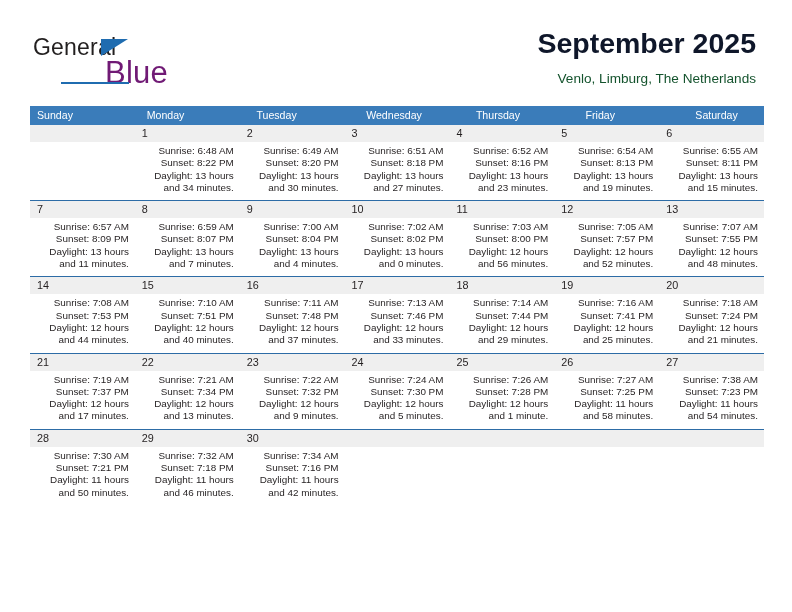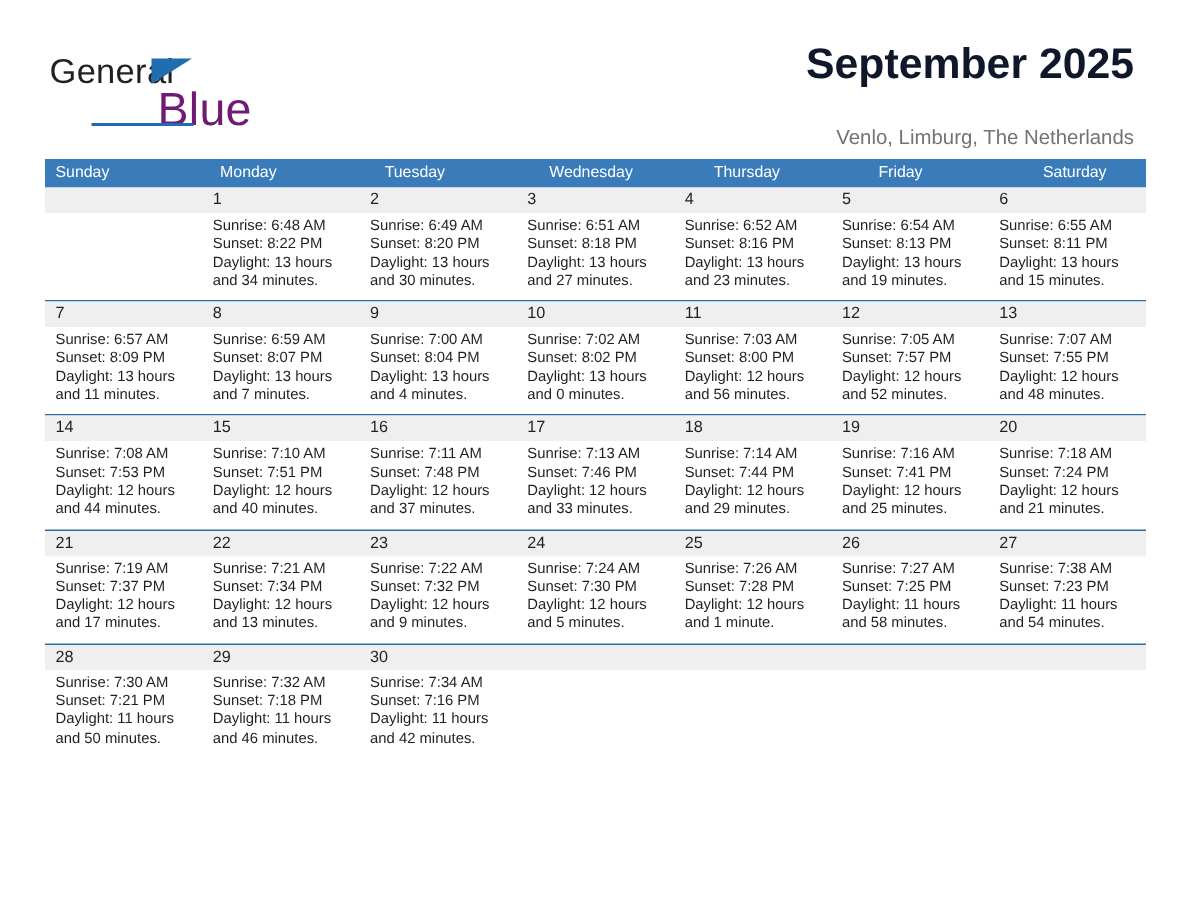--- a/index.html
+++ b/index.html
@@ -82,23 +82,23 @@
   }
   .month-title {
     font-size: 28.5px;
     font-weight: bold;
     color: #0f172a;
     line-height: 1.12;
     white-space: nowrap;
     text-align: right;
   }
   .location {
-    margin-top: 24px;
+    margin-top: 11px;
     font-size: 13.6px;
-    color: #737373;
+    color: #14532d;
     white-space: nowrap;
   }
 
   
   .calendar {
     position: absolute;
     left: 30px;
     top: 106px;
     width: 734px;
   }
@@ -127,20 +127,21 @@
   }
   .week-numbers {
     display: flex;
     background: #efefef;
     height: 17px;
   }
   .week-body {
     display: flex;
     min-height: 54px;
     background: #ffffff;
+    text-align: right;
   }
   .daynum-cell {
     flex: 1 1 0;
     box-sizing: border-box;
     padding-left: 7px;
     font-size: 10.8px;
     line-height: 17px;
     color: #231f20;
   }
   .info-cell {

